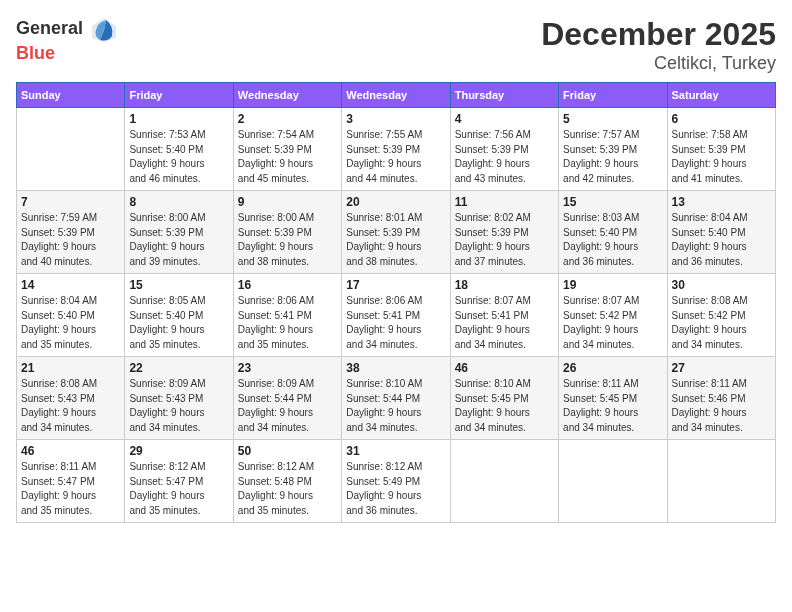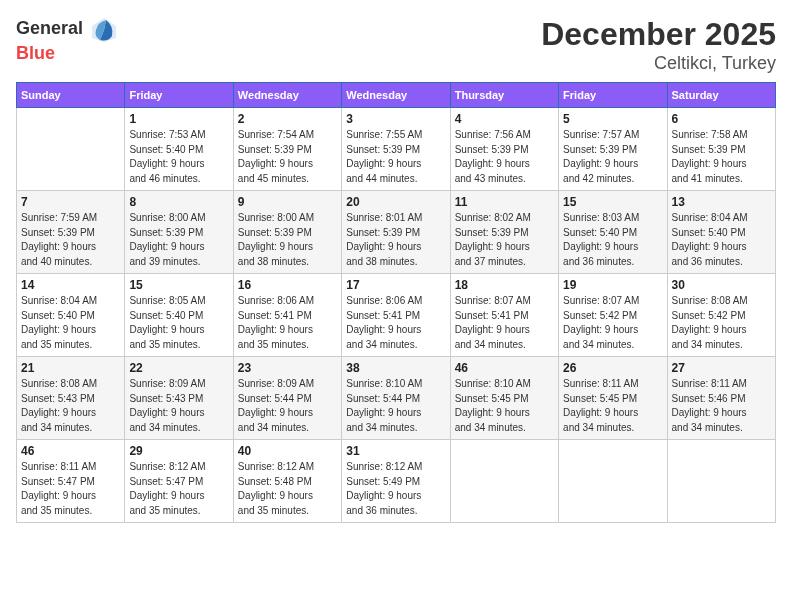--- a/index.html
+++ b/index.html
@@ -245,21 +245,21 @@
       <tr class="row-white">
         <td>
           <div class="day-number">46</div>
           <div class="day-detail">Sunrise: 8:11 AM<br>Sunset: 5:47 PM<br>Daylight: 9 hours<br>and 35 minutes.</div>
         </td>
         <td>
           <div class="day-number">29</div>
           <div class="day-detail">Sunrise: 8:12 AM<br>Sunset: 5:47 PM<br>Daylight: 9 hours<br>and 35 minutes.</div>
         </td>
         <td>
-          <div class="day-number">40</div>
+          <div class="day-number">50</div>
           <div class="day-detail">Sunrise: 8:12 AM<br>Sunset: 5:48 PM<br>Daylight: 9 hours<br>and 35 minutes.</div>
         </td>
         <td>
           <div class="day-number">31</div>
           <div class="day-detail">Sunrise: 8:12 AM<br>Sunset: 5:49 PM<br>Daylight: 9 hours<br>and 36 minutes.</div>
         </td>
         <td class="empty"></td>
         <td class="empty"></td>
         <td class="empty"></td>
       </tr>

